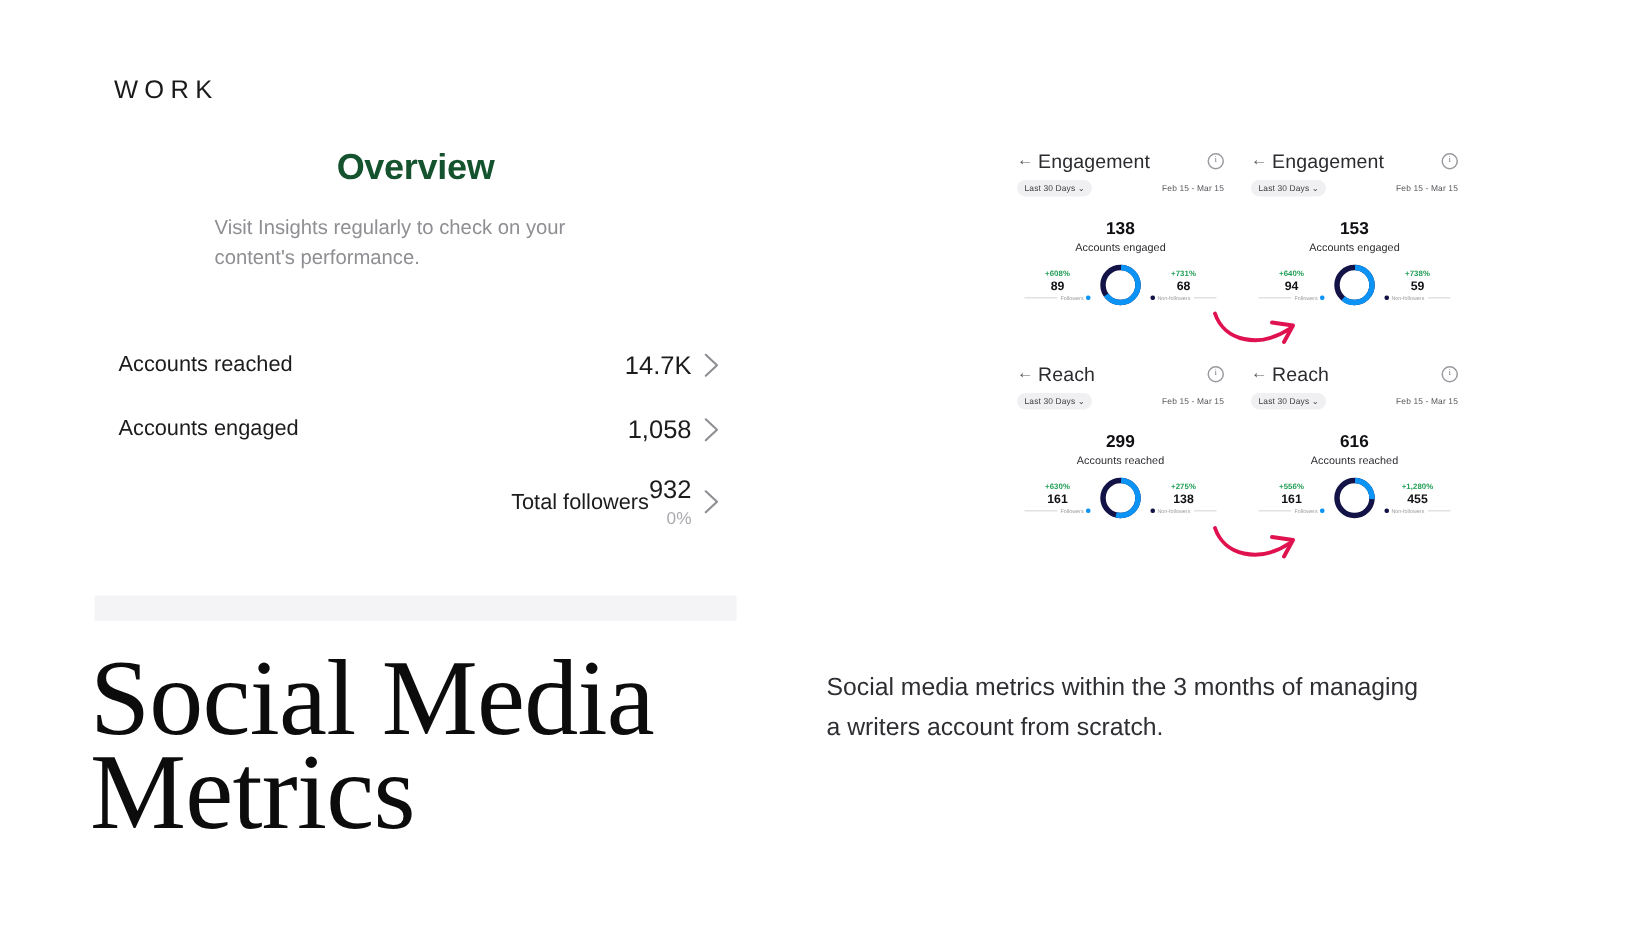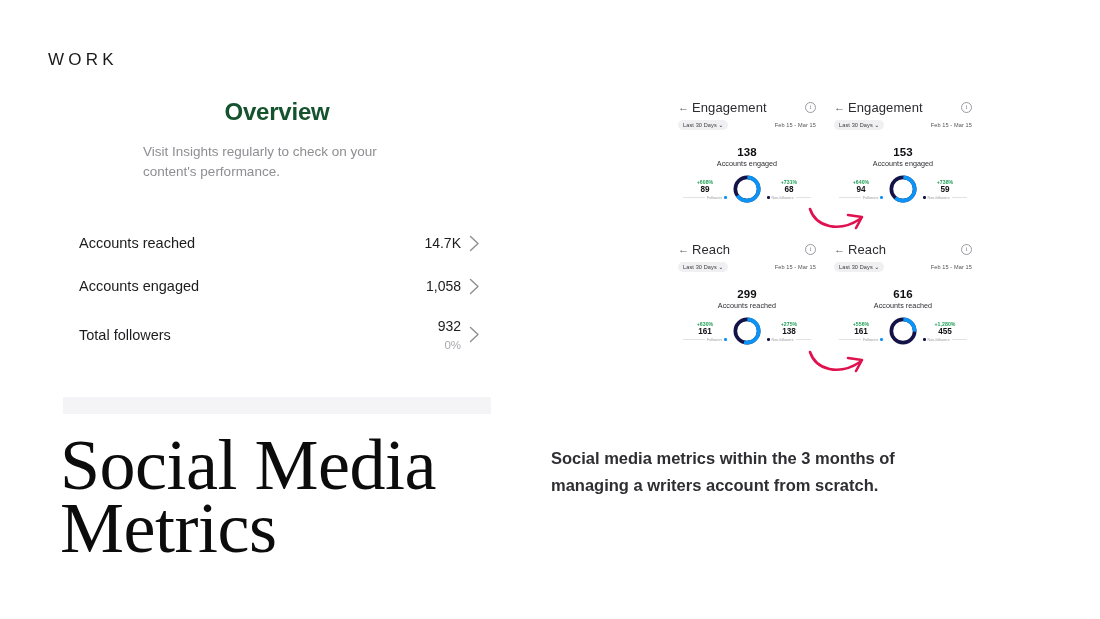--- a/index.html
+++ b/index.html
@@ -14,21 +14,21 @@
     position: relative;
     overflow: hidden;
     font-family: "Liberation Sans", sans-serif;
     color: #111111;
     -webkit-font-smoothing: antialiased;
   }
 
   
   .brand {
     position: absolute;
-    left: 48px;
+    left: 76px;
     top: 50px;
     font-size: 17px;
     letter-spacing: 4.2px;
     font-weight: 400;
     color: #1a1a1a;
     font-family: "Liberation Sans", sans-serif;
   }
 
   
   .insights {
@@ -57,35 +57,35 @@
 
   .metric-list {
     margin-top: 40px;
   }
   .metric-row {
     display: flex;
     align-items: center;
     height: 43px;
     padding: 0 4px 0 16px;
   }
-  .metric-row.tall { height: 54px; }
+  .metric-row.tall { height: 54px; text-align: right; }
   .metric-label {
     flex: 1;
     font-size: 14.5px;
     color: #1c1c1e;
     font-weight: 400;
   }
   .metric-values {
     display: flex;
     flex-direction: column;
     align-items: flex-end;
     line-height: 1.25;
   }
   .metric-value {
-    font-size: 14px;
+    font-size: 17px;
     color: #1c1c1e;
     font-weight: 400;
   }
   .metric-delta {
     font-size: 11.5px;
     color: #a9a9af;
     margin-top: 2px;
   }
   .chev {
     width: 26px;
@@ -122,21 +122,21 @@
 
   
   .body-copy {
     position: absolute;
     left: 551px;
     top: 445px;
     width: 398px;
     font-size: 16.5px;
     line-height: 1.62;
     color: #2e2e33;
-    font-weight: 700;
+    font-weight: 400;
   }
 
   
   .shots {
     position: absolute;
     left: 672px;
     top: 100px;
     width: 320px;
     height: 270px;
   }

